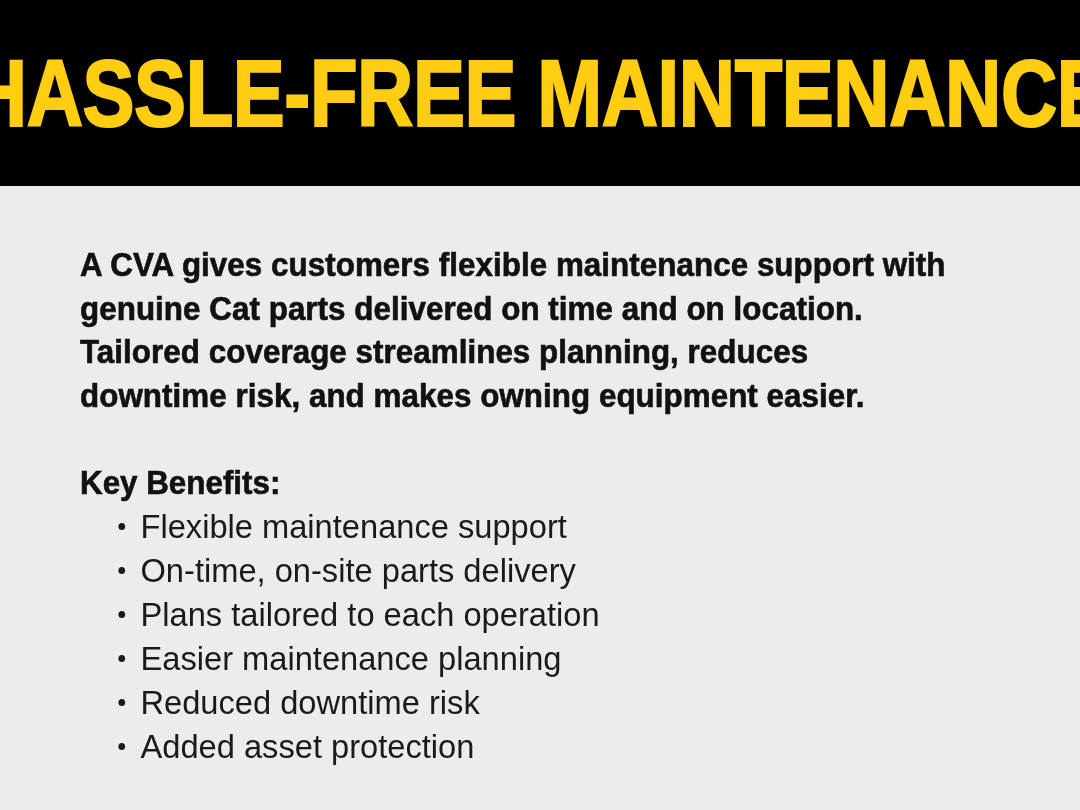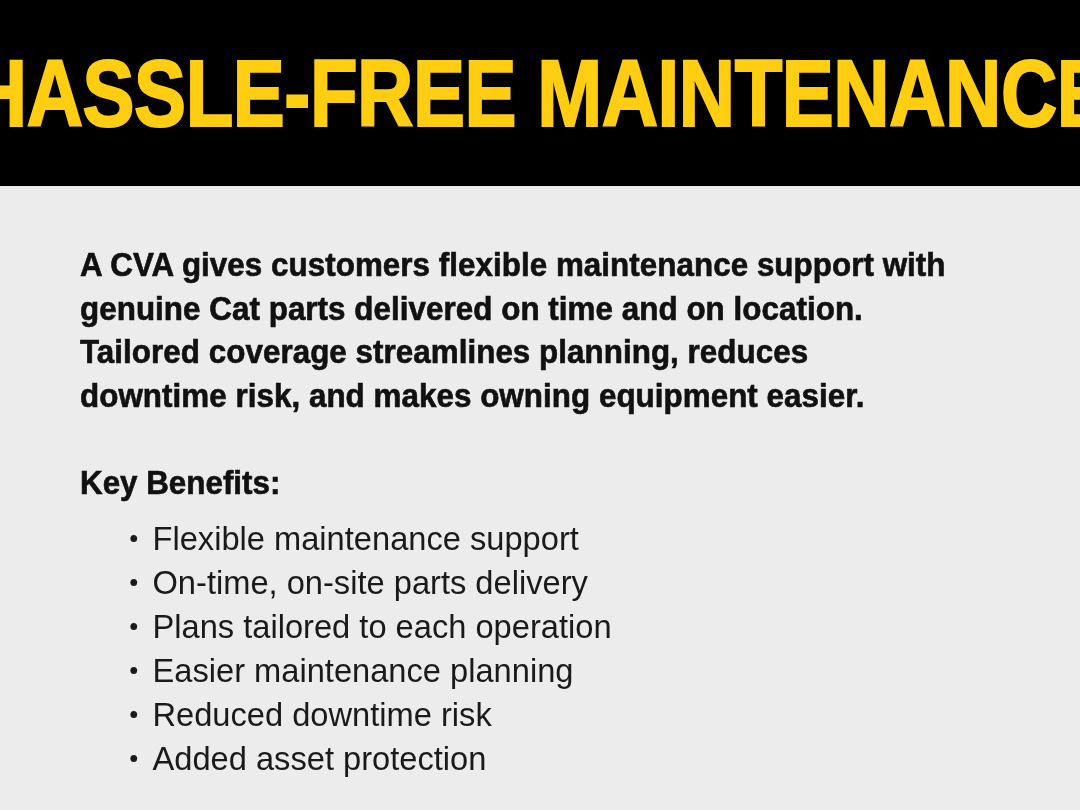--- a/index.html
+++ b/index.html
@@ -80,21 +80,21 @@
     line-height: 43.5px;
     color: #111111;
     margin: 43.5px 0 0 0;
     transform: scaleX(0.95);
     transform-origin: left center;
     -webkit-text-stroke: 0.65px #111111;
   }
 
   .benefits-list {
     list-style: none;
-    margin: 12px;
+    margin: 0;
     padding: 0;
   }
 
   .benefit-item {
     position: relative;
     font-family: "Liberation Sans Narrow", "Liberation Sans", sans-serif;
     font-weight: 400;
     font-size: 34px;
     line-height: 44px;
     color: #1a1a1a;

